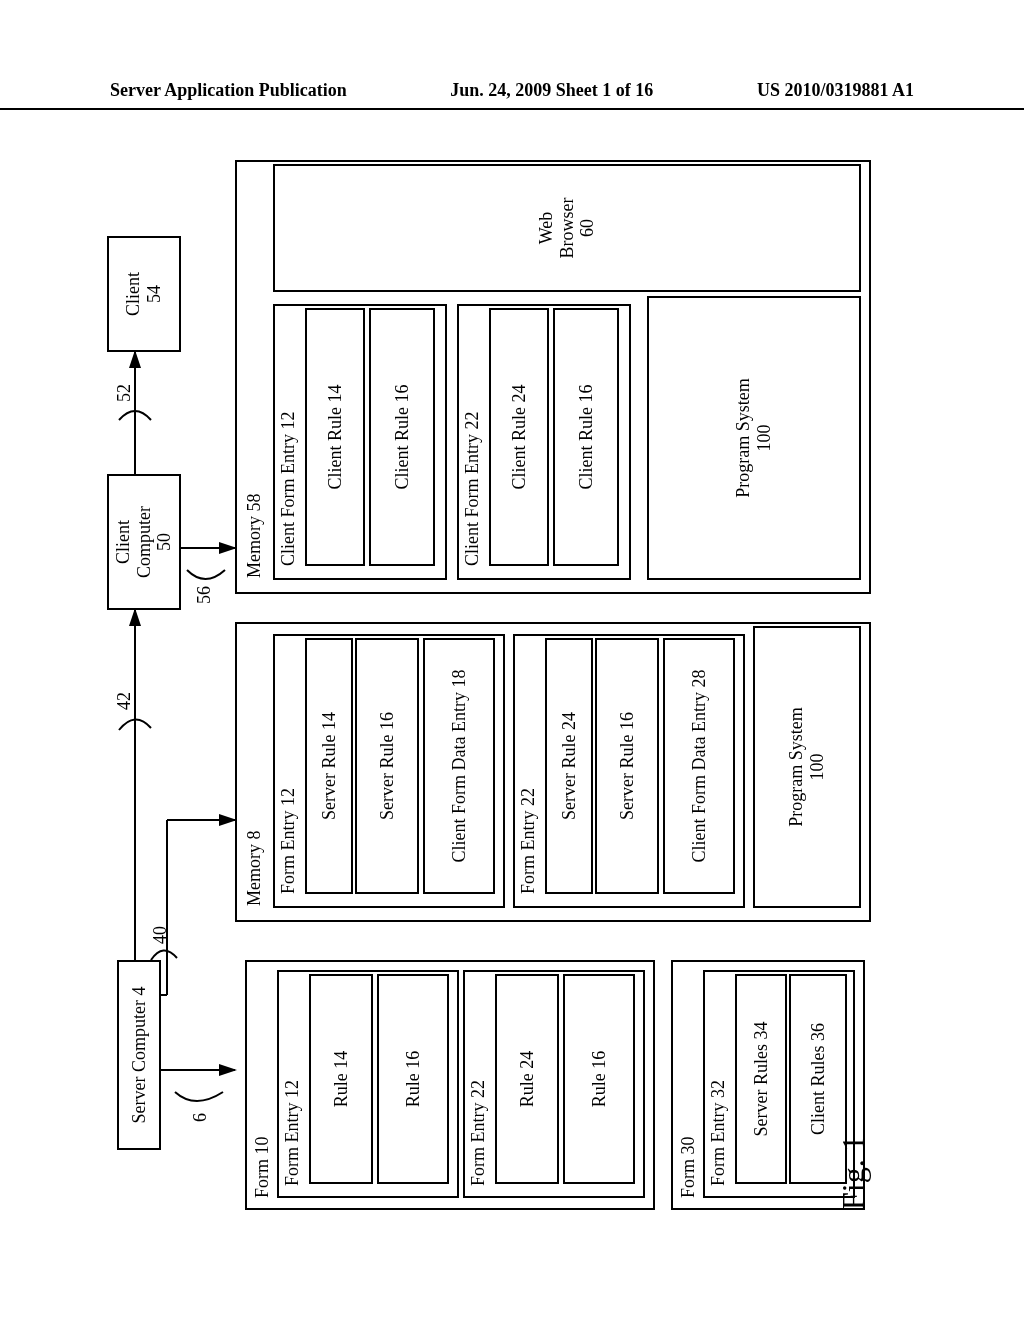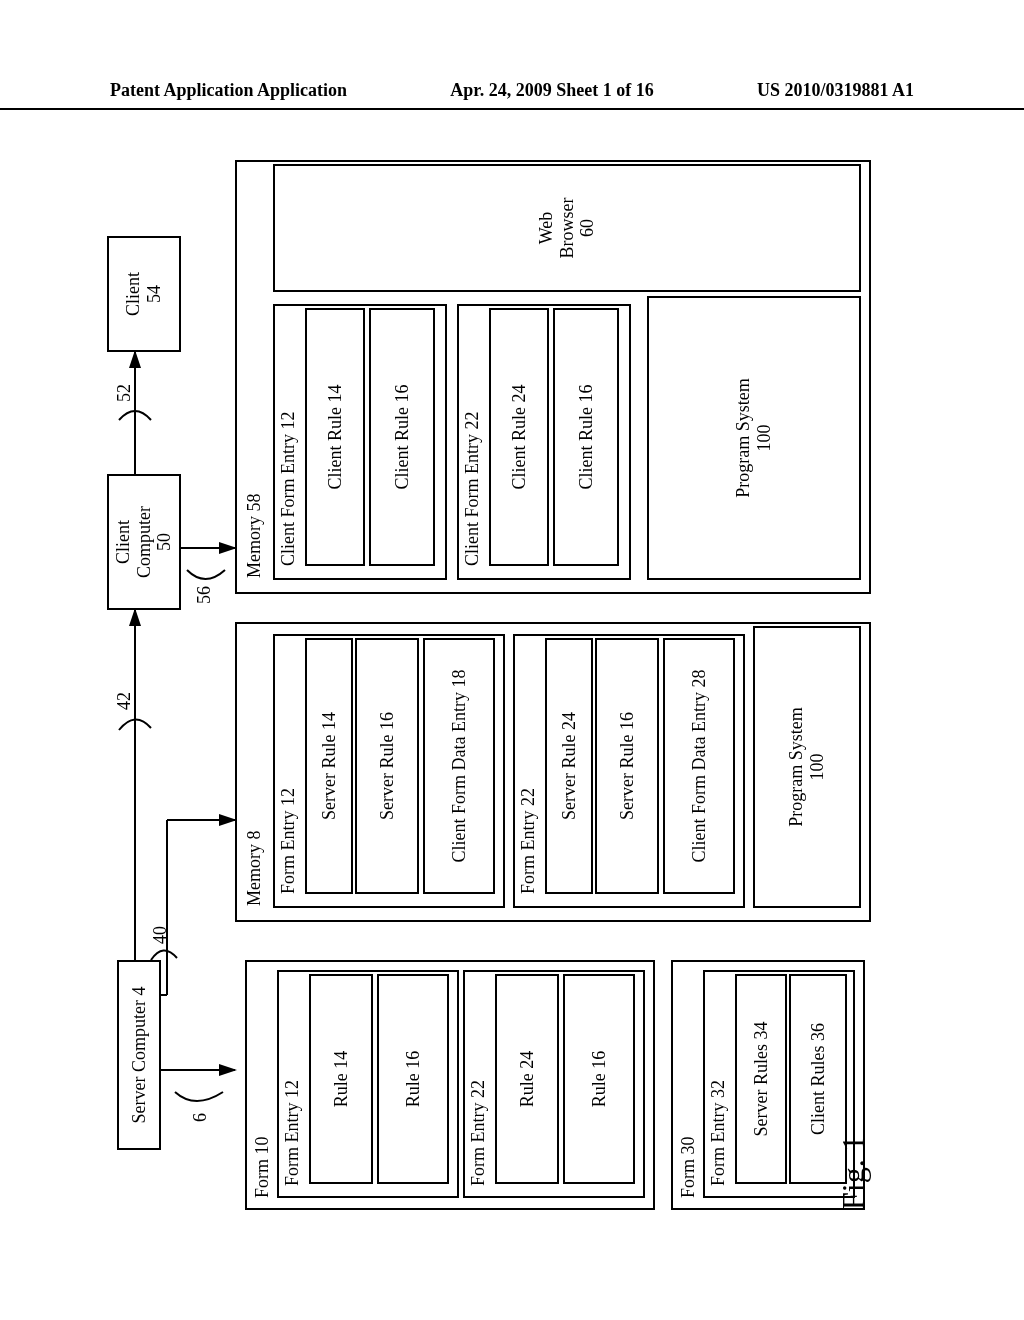--- a/index.html
+++ b/index.html
@@ -69,22 +69,22 @@
     overflow: visible;
   }
   .arrowhead {
     fill: #000;
   }
 </style>
 </head>
 <body>
 
 <div class="header">
-  <span>Patent Application Application</span>
-  <span>Apr. 24, 2009  Sheet 1 of 16</span>
+  <span>Server Application Publication</span>
+  <span>Jun. 24, 2009  Sheet 1 of 16</span>
   <span>US 2010/0319881 A1</span>
 </div>
 
 <div class="diagram">
 
   
 </div>
 
 <div id="stage" style="position:absolute; top:170px; left:115px; width:780px; height:1020px;">
   <div style="position:absolute; left:50%; top:50%; width:1060px; height:780px; transform:translate(-50%,-50%) rotate(-90deg); ">

